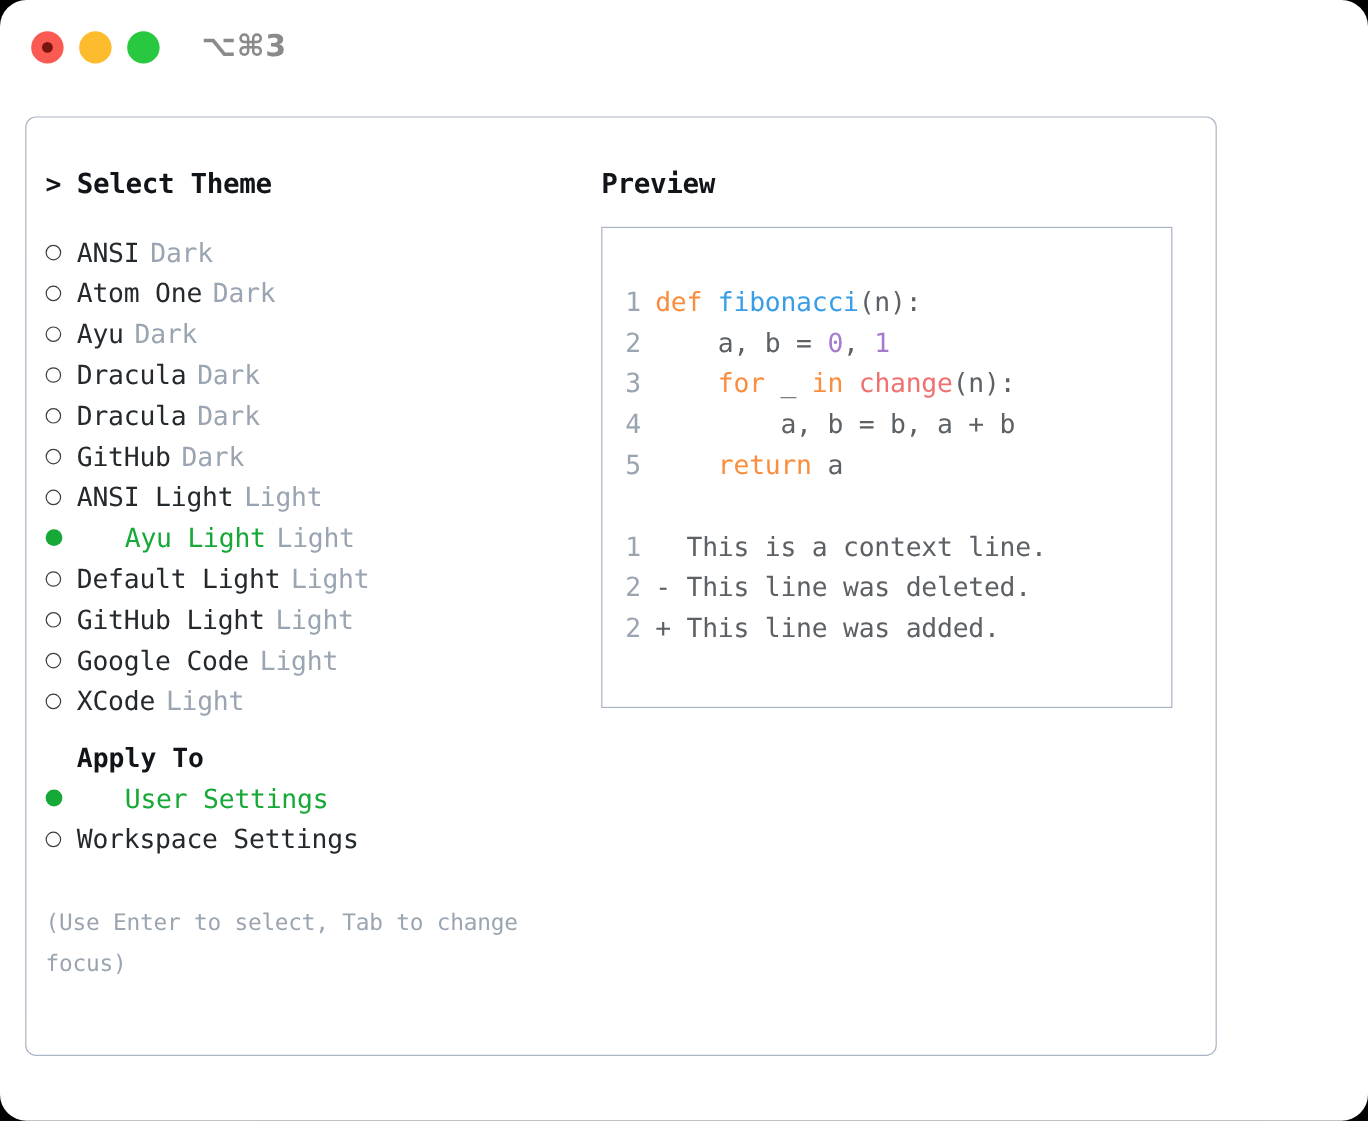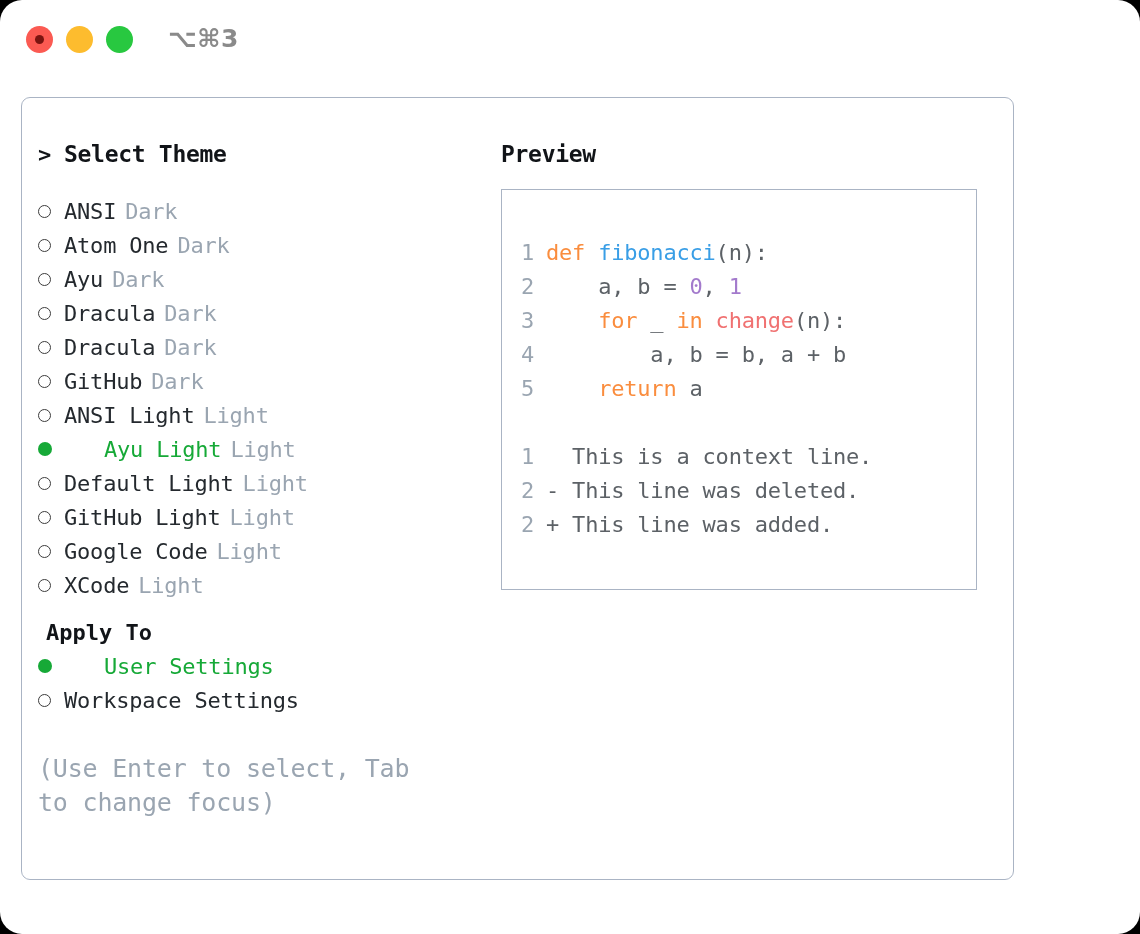--- a/index.html
+++ b/index.html
@@ -128,28 +128,28 @@
     flex: 0 0 26px;
     font-weight: bold;
     color: #111418;
   }
 
   #apply-block { margin-top: 37px; }
   #apply-title {
     font-size: 22px;
     font-weight: bold;
     color: #111418;
-    margin-left: 8px;
+    margin-left: 26px;
     line-height: 34px;
     white-space: pre;
   }
 
   #hint {
     margin-top: 34px;
-    font-size: 25px;
+    font-size: 19px;
     color: #9aa5b1;
     line-height: 34px;
     width: 400px;
     letter-spacing: -0.2px;
   }
 
   
   #preview-title {
     font-size: 23px;
     font-weight: bold;

